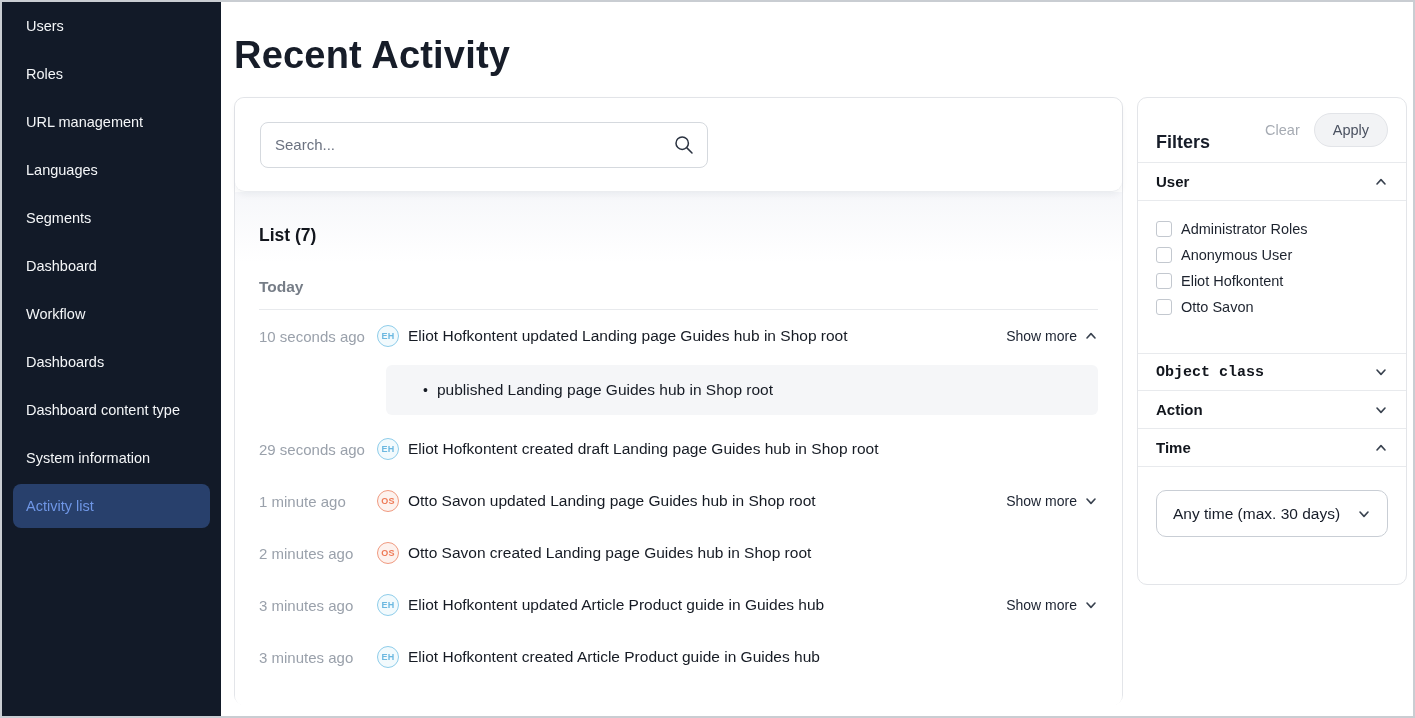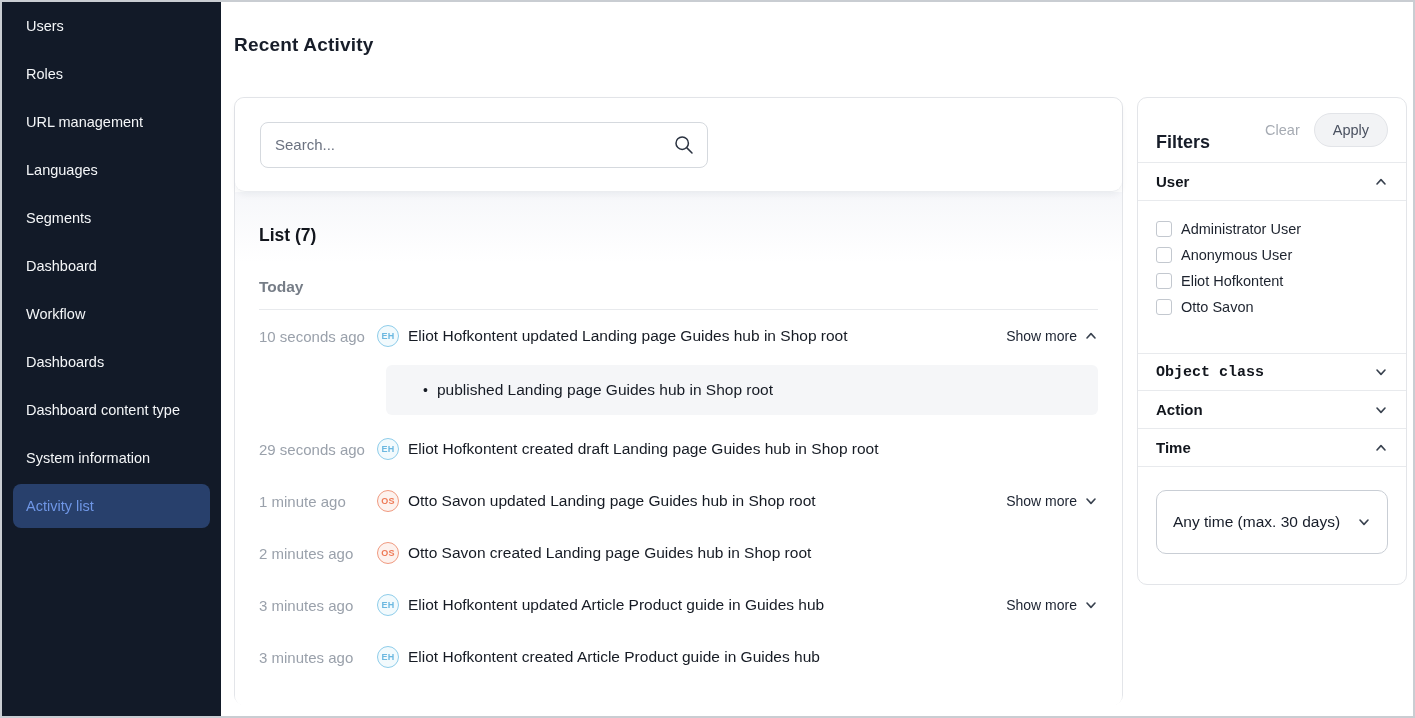--- a/index.html
+++ b/index.html
@@ -6,21 +6,21 @@
   html,body { width:1415px; height:718px; background:#ffffff; font-family:"Liberation Sans", sans-serif; }
   .frame { position:relative; width:1415px; height:718px; border:2px solid #c9cdd2; background:#ffffff; overflow:hidden; }
 
   
   .sidebar { position:absolute; left:0; top:0; bottom:0; width:219px; background:#121a28; padding-top:0; }
   .sb-item { height:48px; display:flex; align-items:center; padding-left:24px; color:#f4f6f8; font-size:14.5px; cursor:pointer; }
   .sb-item.active { height:44px; margin:2px 11px; padding-left:13px; background:#28406c; color:#6f96e6; border-radius:8px; }
 
   
   .main { position:absolute; left:219px; top:0; right:0; bottom:0; background:#ffffff; }
-  .page-title { position:absolute; left:13px; top:32px; font-size:19px; font-weight:800; color:#171d29; letter-spacing:.2px; }
+  .page-title { position:absolute; left:13px; top:32px; font-size:38px; font-weight:800; color:#171d29; letter-spacing:.2px; }
 
   .card { position:absolute; left:13px; top:95px; width:889px; height:608px; border:1px solid #e3e5e9; border-radius:10px; background:#fff; }
   .card-header { height:94px; display:flex; align-items:center; padding:0 25px; background:#fff; border-bottom:1px solid #ebedf0; border-radius:10px 10px 10px 10px; box-shadow:0 3px 6px rgba(25,35,55,.05); position:relative; z-index:2; }
   .search-wrap { position:relative; width:448px; }
   .search-input { width:448px; height:46px; border:1px solid #d5d9de; border-radius:8px; padding:0 44px 0 14px; font-size:15px; color:#1a202c; font-family:"Liberation Sans", sans-serif; outline:none; background:#fff; }
   .search-input::placeholder { color:#6b7280; }
   .search-icon { position:absolute; right:14px; top:13px; width:20px; height:20px; cursor:pointer; }
 
   .list-area { padding:0 24px; background:linear-gradient(#f6f7fa, #ffffff 70px); border-radius:0 0 10px 10px; height:514px; position:relative; z-index:1; }
   .list-title { padding-top:33px; font-size:17.5px; font-weight:700; color:#12161d; }
@@ -44,21 +44,21 @@
   .clear-btn { margin-left:auto; color:#a6abb3; font-size:14.5px; cursor:pointer; background:none; border:none; font-family:inherit; }
   .apply-btn { margin-left:14px; padding:8px 18px; background:#f2f3f5; border:1px solid #e2e4e8; border-radius:18px; font-size:14.5px; color:#4a5160; cursor:pointer; font-family:inherit; }
   .section-header { height:38px; display:flex; align-items:center; padding:0 18px; border-bottom:1px solid #e8eaed; cursor:pointer; }
   .section-header.bt { border-top:1px solid #e8eaed;font-family:Liberation Mono, monospace; }
   .section-label { font-size:15px; font-weight:700; color:#12161d; }
   .section-chevron { margin-left:auto; width:14px; height:14px; }
   .checkbox-group { height:152px; padding:15px 18px 0; }
   .cb-row { height:26px; display:flex; align-items:center; gap:9px; font-size:14.5px; color:#1d232e; }
   .cb-box { width:16px; height:16px; appearance:none; -webkit-appearance:none; border:1px solid #c3c8cf; border-radius:3px; background:#fff; cursor:pointer; margin:0; flex-shrink:0; }
   .time-content { padding:23px 18px 0; }
-  .select-box { height:64px; border:1px solid #c9ced5; border-radius:10px; display:flex; align-items:center; justify-content:space-between; padding:0 16px; font-size:15.5px; color:#171d29; cursor:pointer; background:#fff; }
+  .select-box { height:47px; border:1px solid #c9ced5; border-radius:10px; display:flex; align-items:center; justify-content:space-between; padding:0 16px; font-size:15.5px; color:#171d29; cursor:pointer; background:#fff; }
 </style>
 </head>
 <body>
 
 <div class="frame">
 
   <nav class="sidebar">
       <div class="sb-item">Users</div>
       <div class="sb-item">Roles</div>
       <div class="sb-item">URL management</div>
@@ -156,21 +156,21 @@
       <div id="sections-host">
           <div class="section-header">
             <span class="section-label">User</span>
             <svg class="section-chevron" width="14" height="14" viewBox="0 0 14 14">
               <polyline points="3,9 7,4.6 11,9" fill="none" stroke="#39424f" stroke-width="1.6" stroke-linecap="round" stroke-linejoin="round"></polyline>
             </svg>
           </div>
           <div class="checkbox-group">
             <label class="cb-row">
               <input type="checkbox" class="cb-box" style="">
-              <span>Administrator User</span>
+              <span>Administrator Roles</span>
             </label>
             <label class="cb-row">
               <input type="checkbox" class="cb-box" style="">
               <span>Anonymous User</span>
             </label>
             <label class="cb-row">
               <input type="checkbox" class="cb-box" style="">
               <span>Eliot Hofkontent</span>
             </label>
             <label class="cb-row">

